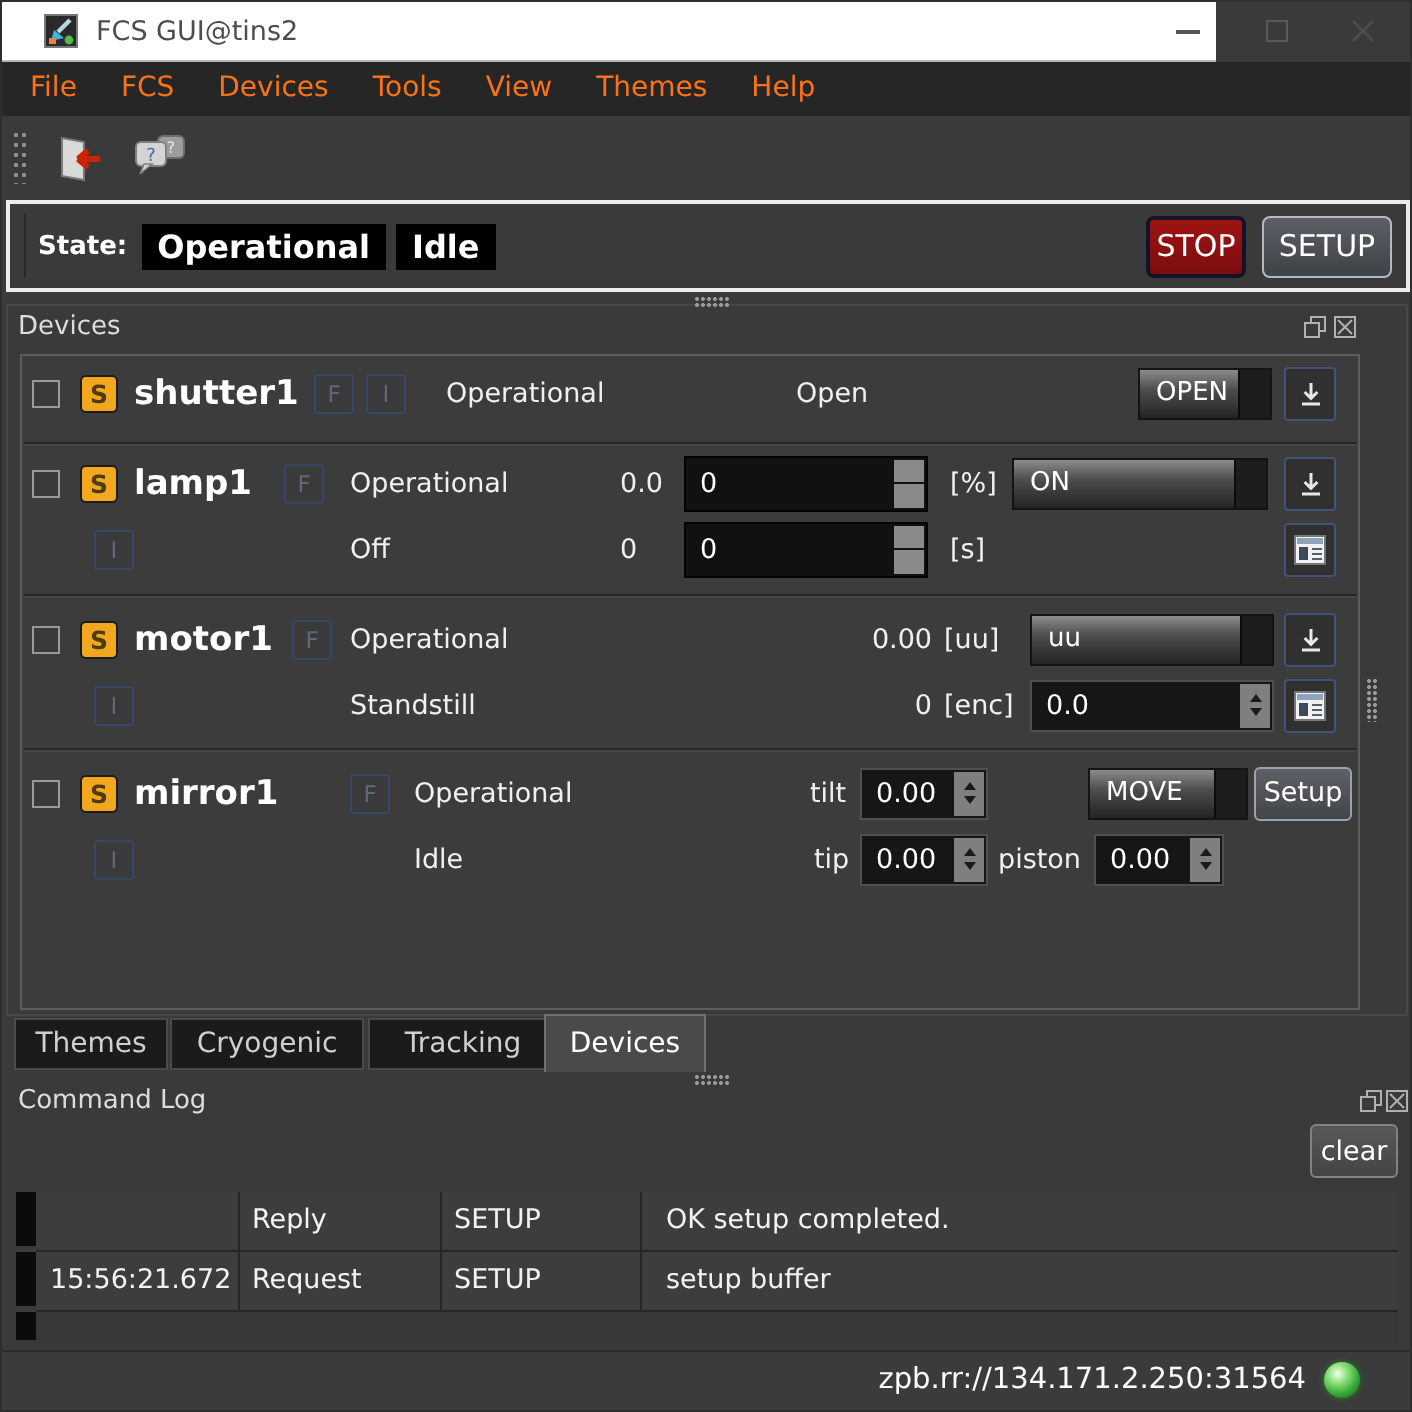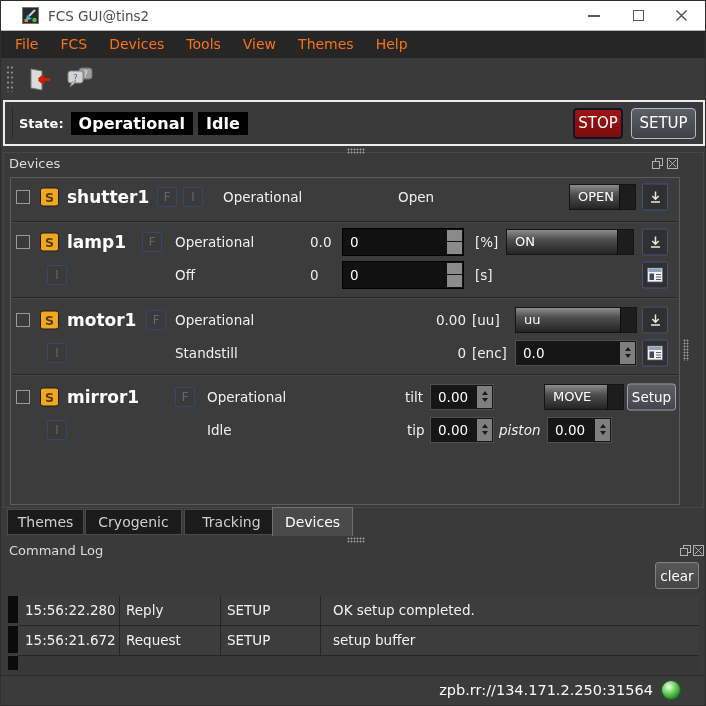--- a/index.html
+++ b/index.html
@@ -6,21 +6,21 @@
   html,body { background:#222; }
   body { font-family:"DejaVu Sans","Liberation Sans",sans-serif; }
 
   .window {
     position:relative; width:706px; height:706px;
     background:#3a3a3a; overflow:hidden;
     border:1px solid #2e2e2e;
   }
 
   
-  .titlebar { position:absolute; left:0; top:0; width:704px; height:30px;
+  .titlebar { position:absolute; left:0; top:0; width:607px; height:30px;
     background:#ffffff; border-bottom:1px solid #b8b8b8; }
   .app-icon { position:absolute; left:21px; top:6px; width:17px; height:17px; }
   .title-text { position:absolute; left:47px; top:7px; font-size:13.5px; color:#4d4d4d; }
   .win-btn { position:absolute; top:0; width:34px; height:29px; display:flex; align-items:center; justify-content:center; }
   .win-btn.b-min { left:576px; } .win-btn.b-max { left:620px; } .win-btn.b-close { left:663px; }
   .glyph-min { width:12px; height:2px; background:#5a5a5a; }
   .glyph-max { width:11px; height:11px; border:1.5px solid #5a5a5a; background:transparent; }
 
   
   .menubar { position:absolute; left:0; top:30px; width:704px; height:27px; background:#262626; display:flex; align-items:center; padding-left:3px; }
@@ -351,21 +351,21 @@
       <span class="fib" style="left:36px;">I</span>
       <span class="dtext" style="left:196px;">Idle</span>
       <span class="dtext" style="left:396px;text-align:right;">tip</span>
       <span class="spin-b" style="left:419px; width:64px;">
         <span class="spin-text">0.00</span>
         <span class="spin-btns">
             <span class="tri-up"></span>
             <span class="tri-dn"></span>
           </span>
       </span>
-      <span class="dtext" style="left:488px;font-style:italic;">piston</span>
+      <span class="dtext" style="left:488px;">piston</span>
       <span class="spin-b" style="left:536px; width:65px;">
         <span class="spin-text">0.00</span>
         <span class="spin-btns">
             <span class="tri-up"></span>
             <span class="tri-dn"></span>
           </span>
       </span>
     </div>
   </div>
 
@@ -392,21 +392,20 @@
       </svg>
   </div>
   <button class="clear-btn">clear</button>
 
   <div class="log-table">
     <div class="log-rows">
       <div class="vline" style="left:111px;"></div>
       <div class="vline" style="left:212px;"></div>
       <div class="vline" style="left:312px;"></div>
       <div class="log-row" style="top:0;">
-        <span class="lc t">15:56:22.280</span>
         <span class="lc ty">Reply</span>
         <span class="lc c">SETUP</span>
         <span class="lc m">OK setup completed.</span>
       </div>
       <div class="log-row" style="top:30px;">
         <span class="lc t">15:56:21.672</span>
         <span class="lc ty">Request</span>
         <span class="lc c">SETUP</span>
         <span class="lc m">setup buffer</span>
       </div>

